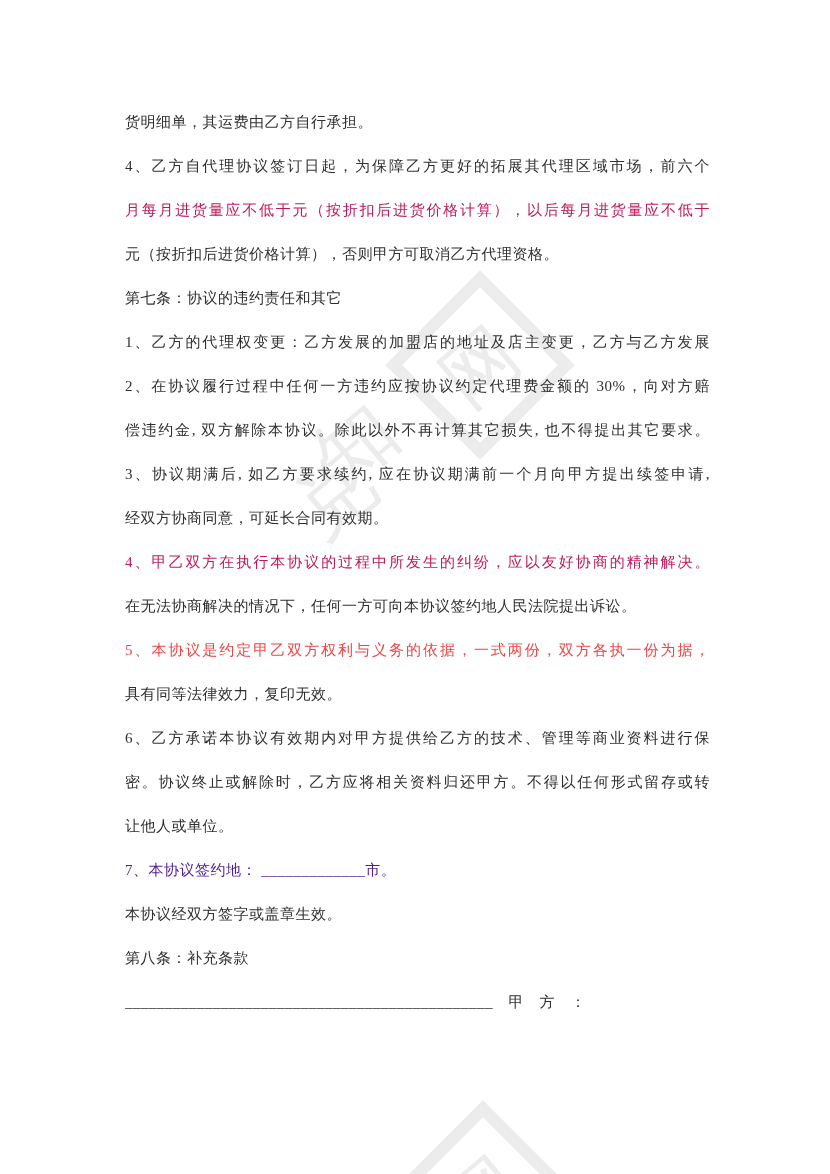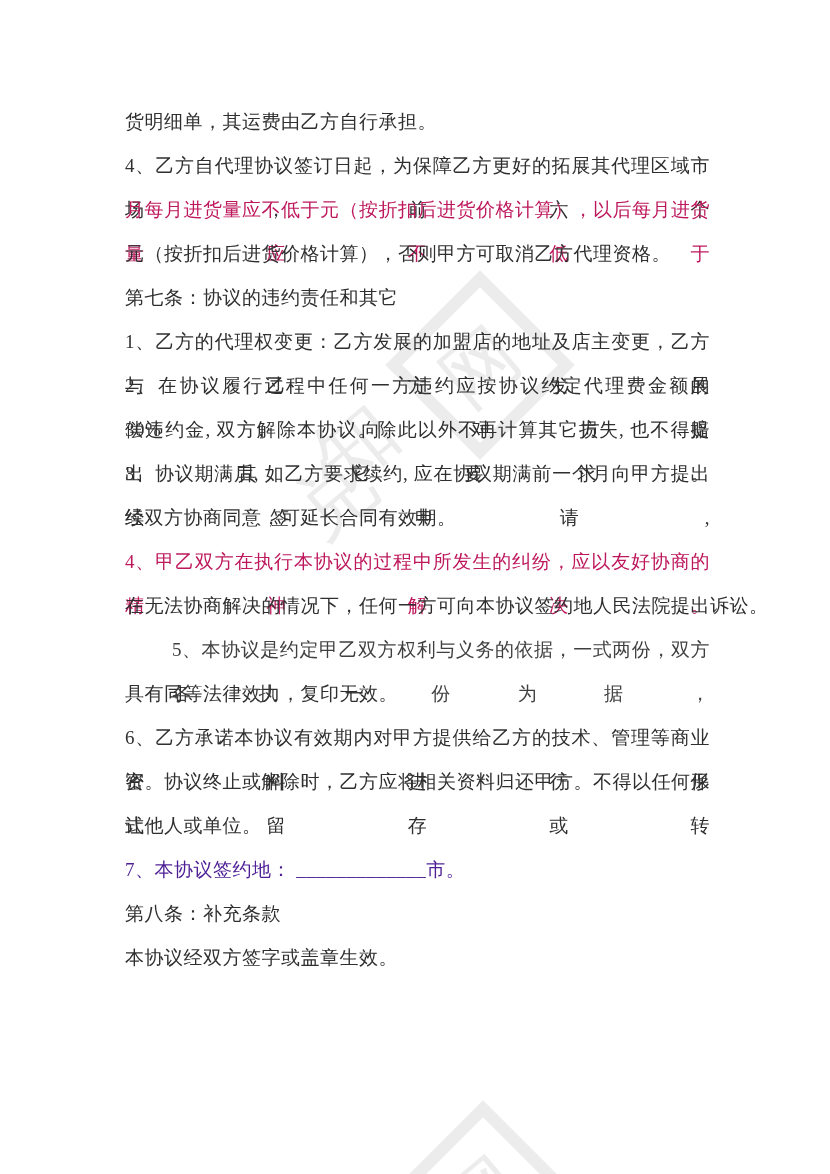--- a/index.html
+++ b/index.html
@@ -19,21 +19,21 @@
   .content {
     position: absolute;
     left: 125px;
     top: 100px;
     width: 585px;
     z-index: 2;
   }
   .line {
     height: 44px;
     line-height: 44px;
-    font-size: 19px;
+    font-size: 15px;
     color: #2f2f2f;
     letter-spacing: 0.5px;
     white-space: nowrap;
   }
   .line.fill {
     white-space: normal;
     text-align: justify;
     text-align-last: justify;
   }
   
@@ -83,23 +83,24 @@
       <div class="line fill" style="color: #be185d;">月每月进货量应不低于元（按折扣后进货价格计算），以后每月进货量应不低于</div>
       <div class="line" style="color: rgb(47, 47, 47);">元（按折扣后进货价格计算），否则甲方可取消乙方代理资格。</div>
       <div class="line" style="color: rgb(47, 47, 47);">第七条：协议的违约责任和其它</div>
       <div class="line fill" style="color: rgb(47, 47, 47);">1、乙方的代理权变更：乙方发展的加盟店的地址及店主变更，乙方与乙方发展</div>
       <div class="line fill" style="color: rgb(47, 47, 47);">2、在协议履行过程中任何一方违约应按协议约定代理费金额的 30%，向对方赔</div>
       <div class="line fill" style="color: rgb(47, 47, 47);">偿违约金, 双方解除本协议。除此以外不再计算其它损失, 也不得提出其它要求。</div>
       <div class="line fill" style="color: rgb(47, 47, 47);">3、协议期满后, 如乙方要求续约, 应在协议期满前一个月向甲方提出续签申请,</div>
       <div class="line" style="color: rgb(47, 47, 47);">经双方协商同意，可延长合同有效期。</div>
       <div class="line fill" style="color: #be185d;">4、甲乙双方在执行本协议的过程中所发生的纠纷，应以友好协商的精神解决。</div>
       <div class="line" style="color: rgb(47, 47, 47);">在无法协商解决的情况下，任何一方可向本协议签约地人民法院提出诉讼。</div>
-      <div class="line fill" style="color: #404040; margin-left: 47px;">5、本协议是约定甲乙双方权利与义务的依据，一式两份，双方各执一份为据，</div>
+      <div class="line fill" style="color: #ef4444;">5、本协议是约定甲乙双方权利与义务的依据，一式两份，双方各执一份为据，</div>
       <div class="line" style="color: rgb(47, 47, 47);">具有同等法律效力，复印无效。</div>
       <div class="line fill" style="color: rgb(47, 47, 47);">6、乙方承诺本协议有效期内对甲方提供给乙方的技术、管理等商业资料进行保</div>
       <div class="line fill" style="color: rgb(47, 47, 47);">密。协议终止或解除时，乙方应将相关资料归还甲方。不得以任何形式留存或转</div>
       <div class="line" style="color: rgb(47, 47, 47);">让他人或单位。</div>
       <div class="line" style="color: #4c1d95;">7、本协议签约地： _____________市。</div>
+      <div class="line" style="color: rgb(47, 47, 47);">本协议经双方签字或盖章生效。</div>
       <div class="line" style="color: rgb(47, 47, 47);">第八条：补充条款</div>
-      <div class="line" style="color: rgb(47, 47, 47);">本协议经双方签字或盖章生效。</div>
+      <div class="line" style="color: rgb(47, 47, 47);">______________________________________________　甲　方　：</div>
     </div>
 
 </div>
 
 </body></html>

